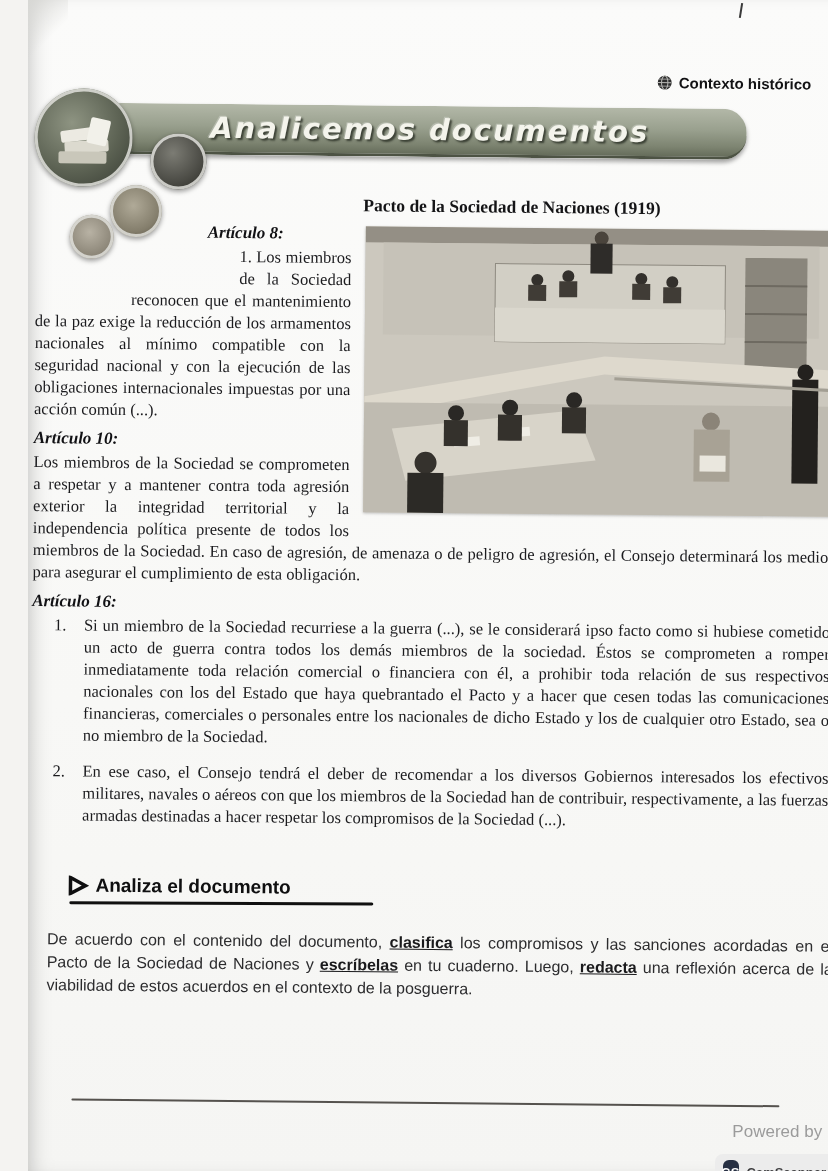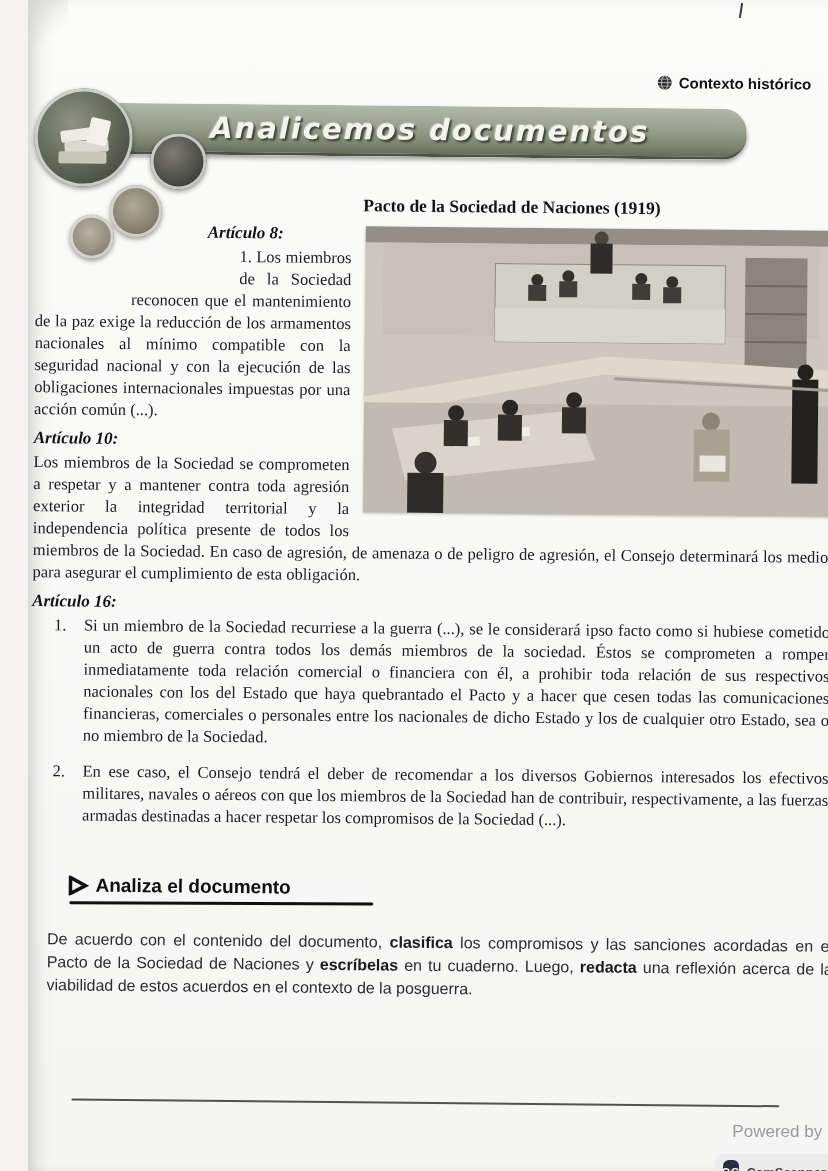--- a/index.html
+++ b/index.html
@@ -62,21 +62,21 @@
   .body{margin:0 0 8px;font-size:16.5px;line-height:22px;text-align:justify;hyphens:auto;}
   .li{display:flex;margin:0 4px 14px 22px;}
   .li .num{flex:0 0 30px;font-size:16.5px;line-height:22px;}
   .li .txt{flex:1;font-size:16.5px;line-height:22px;text-align:justify;hyphens:auto;}
 
   
   .activity{margin:34px 14px 0 48px;font-family:"Liberation Sans",sans-serif;}
   .act-head{display:flex;align-items:center;gap:4px;font-size:19px;font-weight:bold;color:#0f0f10;}
   .act-underline{width:304px;height:3px;margin:4px 0 0 2px;background:#101010;border-radius:2px;transform:rotate(-.3deg);}
   .act-text{margin:24px 0 0 -20px;font-size:16px;line-height:23px;color:#2c2c2e;text-align:justify;}
-  .act-text .b{font-weight:bold;color:#1a1a1c;}
+  .act-text .b{font-weight:bold;color:#1a1a1c;text-decoration:underline;}
 
   .rule{position:absolute;left:54px;top:1102px;width:708px;height:2px;background:#55524e;border-radius:1px;}
 
   
   .footer{position:absolute;top:1122px;right:16px;display:flex;align-items:center;gap:12px;
     font-family:"Liberation Sans",sans-serif;flex-direction:column;}
   .powered{font-size:17px;color:#9b9b9b;}
   .pill{display:flex;align-items:center;gap:8px;height:36px;padding:0 14px 0 8px;
     background:#ececec;border-radius:8px;}
   .cs{width:16px;height:24px;border-radius:6px;background:#273043;color:#ffffff;

